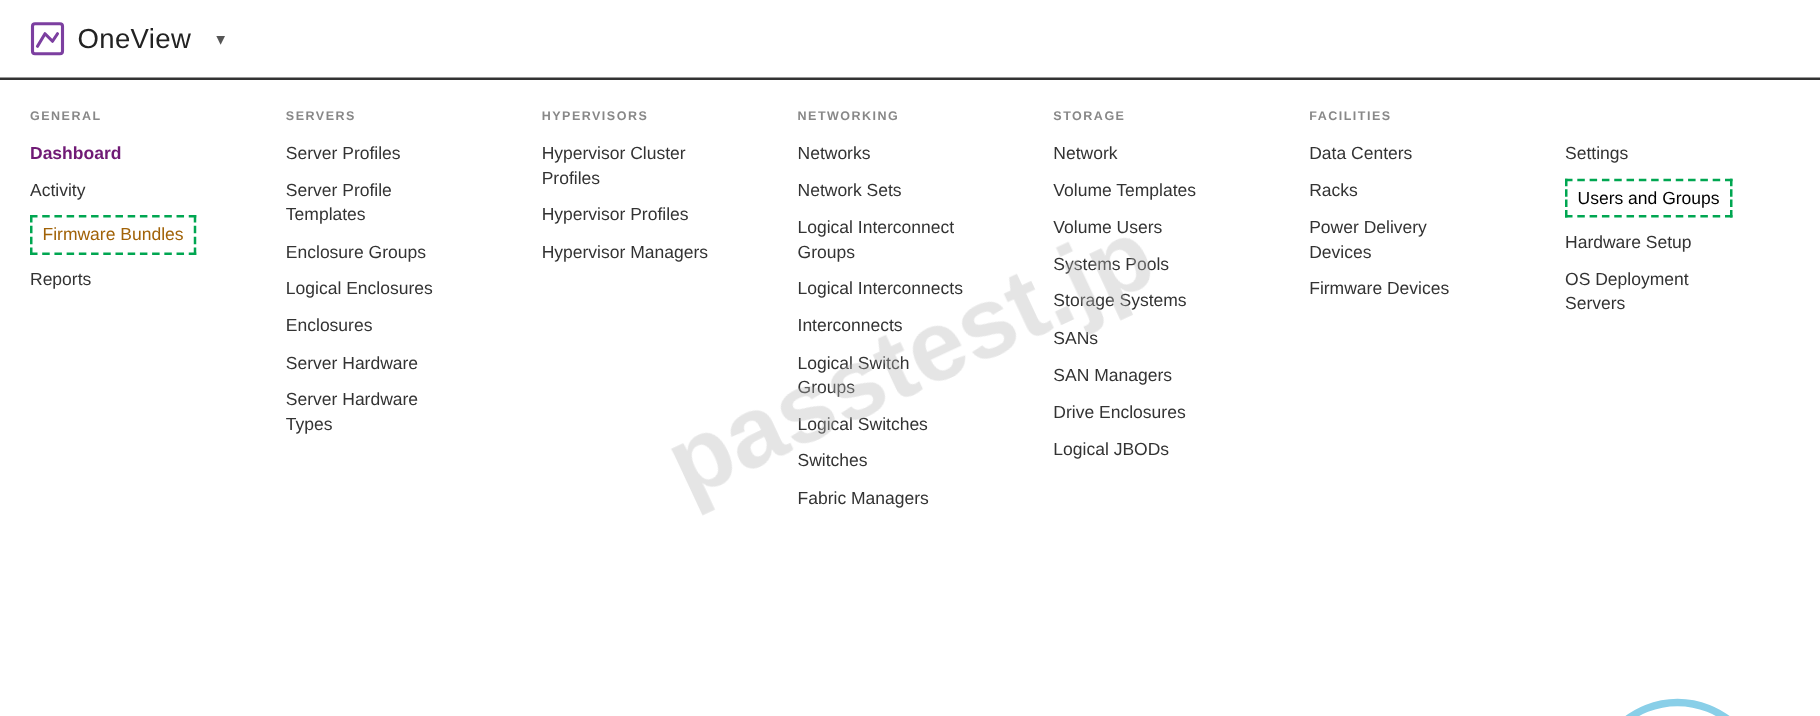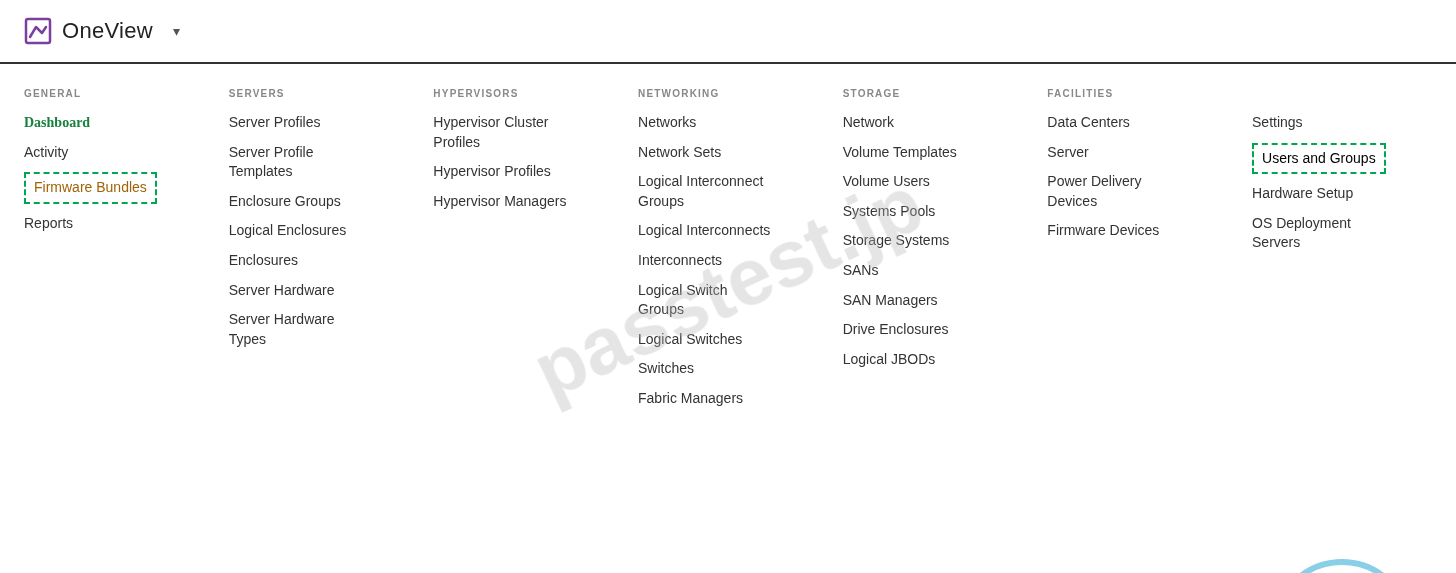--- a/index.html
+++ b/index.html
@@ -71,23 +71,22 @@
       display: block;
       font-size: 14px;
       color: #333;
       text-decoration: none;
       margin-bottom: 10px;
       line-height: 1.4;
       cursor: pointer;
     }
 
     .nav-item.active {
-      color: #15803d;
+      color: #701a75;
       font-weight: 600;
-      font-family: Liberation Serif, serif;
     }
 
     .nav-item.dashed-box {
       border: 2px dashed #00a651;
       padding: 4px 8px;
       display: inline-block;
       color: #a16207;
     }
 
     .nav-item.dashed-box-right {
@@ -186,21 +185,21 @@
     <a class="nav-item">Storage Systems</a>
     <a class="nav-item">SANs</a>
     <a class="nav-item">SAN Managers</a>
     <a class="nav-item">Drive Enclosures</a>
     <a class="nav-item">Logical JBODs</a>
   </div>
 
   <div class="nav-column">
     <div class="nav-category">FACILITIES</div>
     <a class="nav-item">Data Centers</a>
-    <a class="nav-item">Server</a>
+    <a class="nav-item">Racks</a>
     <a class="nav-item">Power Delivery<br>Devices</a>
     <a class="nav-item">Firmware Devices</a>
   </div>
 
   <div class="nav-column" style="position:relative;">
     <div class="nav-category">&nbsp;</div>
     <a class="nav-item">Settings</a>
     <a class="nav-item dashed-box-right">Users and Groups</a>
     <a class="nav-item">Hardware Setup</a>
     <a class="nav-item">OS Deployment<br>Servers</a>

